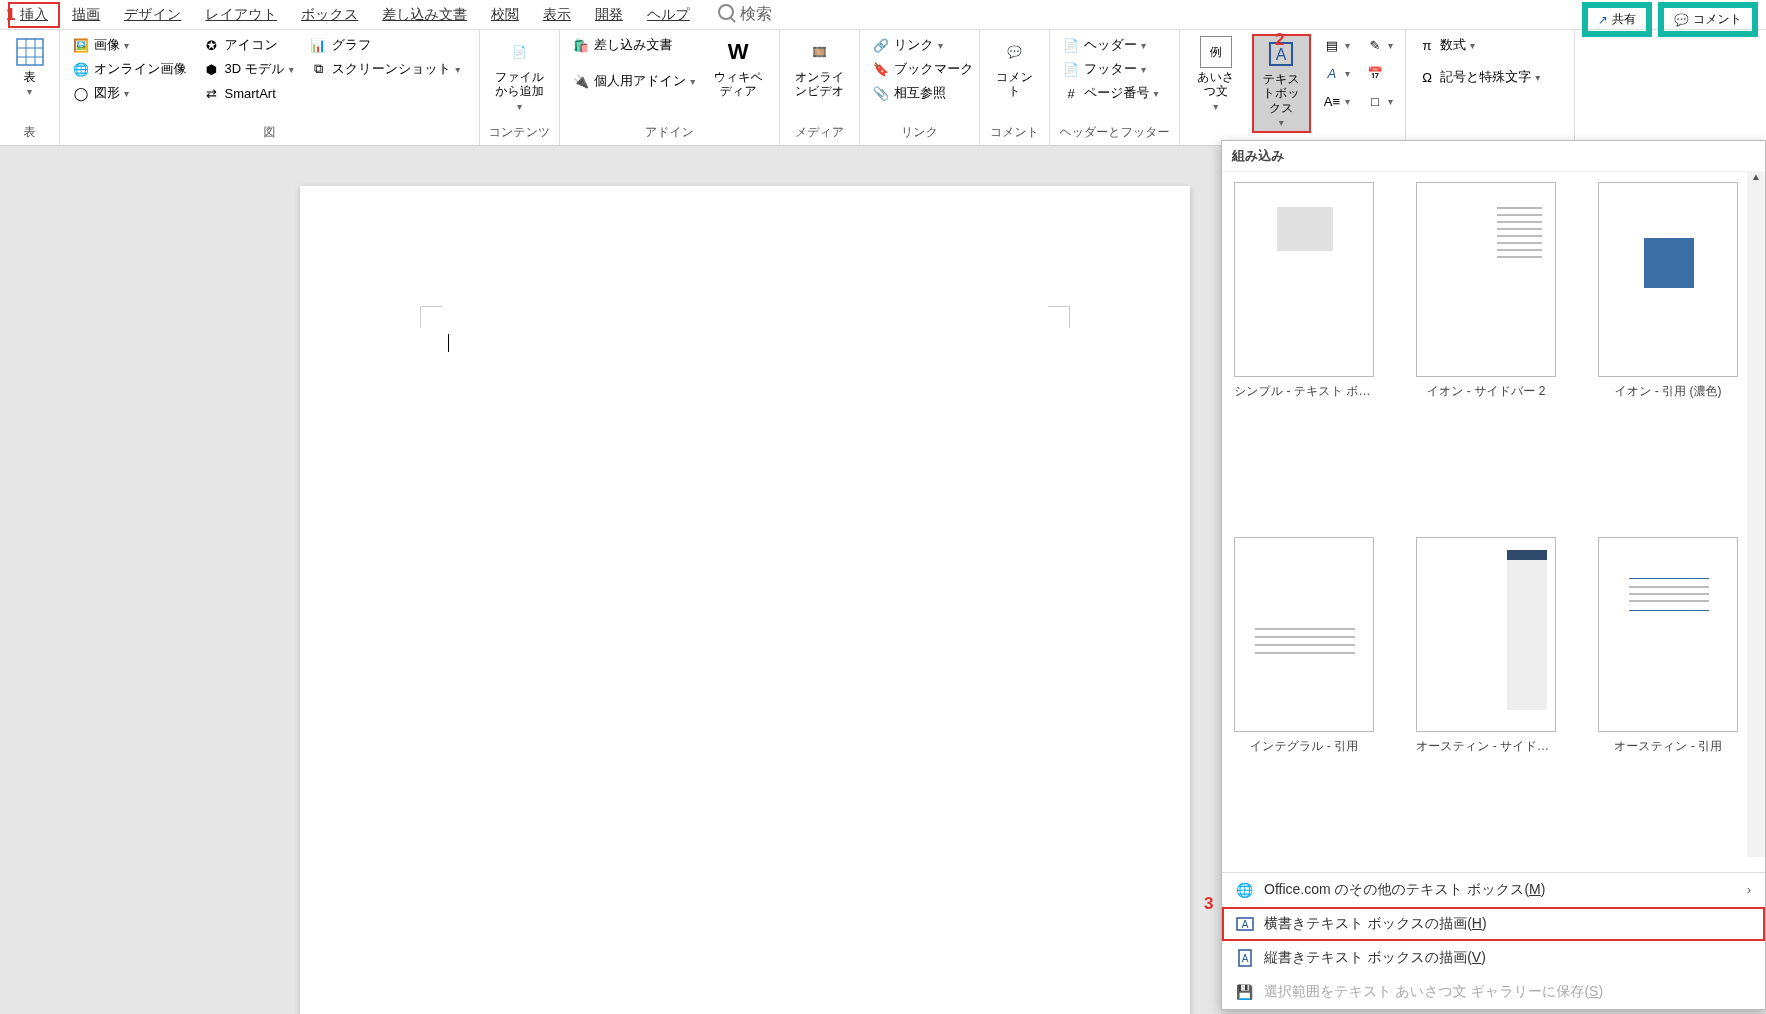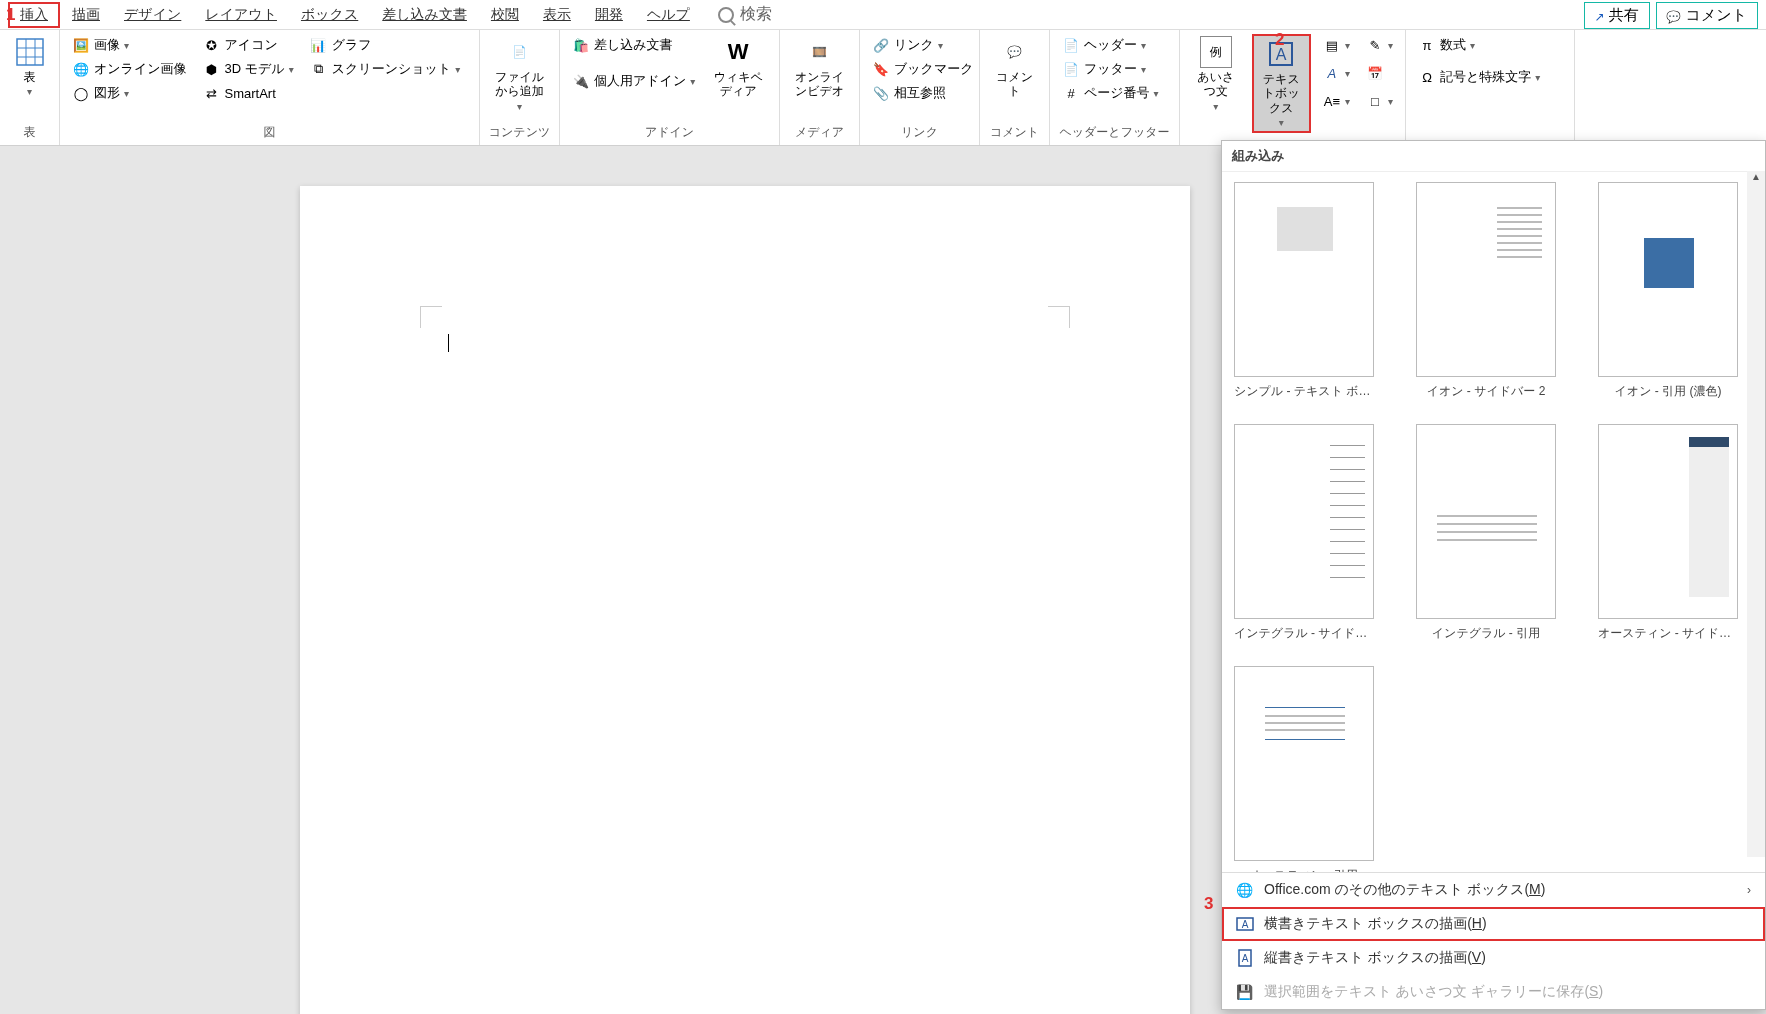--- a/index.html
+++ b/index.html
@@ -2,25 +2,25 @@
 <html><head>
 <meta charset="utf-8">
 <style>
   * { box-sizing: border-box; margin: 0; padding: 0; font-family: "Yu Gothic UI", "Meiryo", sans-serif; }
   body { background: #e6e6e6; overflow: hidden; width: 1766px; height: 1014px; }
 
   
   .menubar { background: #fff; height: 30px; display: flex; align-items: center; padding: 0 8px; border-bottom: 1px solid #ddd; position: relative; }
   .tab { padding: 4px 12px; font-size: 14px; color: #333; cursor: pointer; text-decoration: underline; }
   .tab.active { border: 2px solid #e03131; padding: 2px 10px; }
-  .search-area { display: flex; align-items: center; margin-left: 16px; gap: 6px; color: #666; }
+  .search-area { display: flex; margin-left: 16px; gap: 6px; color: #666; }
   .search-icon { width: 16px; height: 16px; border: 2px solid #888; border-radius: 50%; position: relative; }
   .search-icon::after { content: ""; position: absolute; width: 6px; height: 2px; background: #888; bottom: -3px; right: -4px; transform: rotate(45deg); }
   .right-actions { position: absolute; right: 8px; top: 2px; display: flex; gap: 6px; }
-  .action-btn { border: 1px solid #14b8a6; padding: 3px 10px; font-size: 15px; display: flex; align-items: center; gap: 4px; cursor: pointer; }
+  .action-btn { border: 6px solid #14b8a6; padding: 3px 10px; font-size: 12px; display: flex; align-items: center; gap: 4px; cursor: pointer; }
 
   
   .ribbon { background: #fff; height: 116px; display: flex; border-bottom: 1px solid #d0d0d0; }
   .group { border-right: 1px solid #ddd; padding: 4px 8px 2px 8px; display: flex; flex-direction: column; justify-content: space-between; }
   .group-content { display: flex; align-items: flex-start; gap: 8px; flex: 1; }
   .group-label { font-size: 12px; color: #555; text-align: center; padding-bottom: 2px; }
   .btn-col { display: flex; flex-direction: column; gap: 2px; }
   .btn-row-item { display: flex; align-items: center; gap: 4px; font-size: 13px; padding: 2px 4px; cursor: pointer; white-space: nowrap; }
   .btn-stack { display: flex; flex-direction: column; align-items: center; justify-content: center; gap: 2px; font-size: 12px; padding: 2px 6px; cursor: pointer; text-align: center; line-height: 1.2; }
   .ico { width: 18px; height: 18px; display: inline-flex; align-items: center; justify-content: center; flex-shrink: 0; }
@@ -362,37 +362,20 @@
         <div class="thumb-label">イオン - サイドバー 2</div>
       </div>
       <div class="thumb-wrap">
         <div class="thumb">
           <div class="tblock tblue" style="top:55px;left:45px;width:50px;height:50px;"></div>
         </div>
         <div class="thumb-label">イオン - 引用 (濃色)</div>
       </div>
       <div class="thumb-wrap">
         <div class="thumb">
-          <div class="tline2" style="top:20px;left:95px;width:35px;"></div>
-          <div class="tline2" style="top:32px;left:95px;width:35px;"></div>
-          <div class="tline2" style="top:44px;left:95px;width:35px;"></div>
-          <div class="tline2" style="top:56px;left:95px;width:35px;"></div>
-          <div class="tline2" style="top:68px;left:95px;width:35px;"></div>
-          <div class="tline2" style="top:80px;left:95px;width:35px;"></div>
-          <div class="tline2" style="top:92px;left:95px;width:35px;"></div>
-          <div class="tline2" style="top:104px;left:95px;width:35px;"></div>
-          <div class="tline2" style="top:116px;left:95px;width:35px;"></div>
-          <div class="tline2" style="top:128px;left:95px;width:35px;"></div>
-          <div class="tline2" style="top:140px;left:95px;width:35px;"></div>
-          <div class="tline2" style="top:152px;left:95px;width:35px;"></div>
-        </div>
-        <div class="thumb-label">インテグラル - サイドバー</div>
-      </div>
-      <div class="thumb-wrap">
-        <div class="thumb">
           <div class="tline" style="top:90px;left:20px;width:100px;"></div>
           <div class="tline" style="top:98px;left:20px;width:100px;"></div>
           <div class="tline" style="top:106px;left:20px;width:100px;"></div>
           <div class="tline" style="top:114px;left:20px;width:100px;"></div>
         </div>
         <div class="thumb-label">インテグラル - 引用</div>
       </div>
       <div class="thumb-wrap">
         <div class="thumb">
           <div class="tblock tdark" style="top:12px;left:90px;width:40px;height:10px;"></div>

